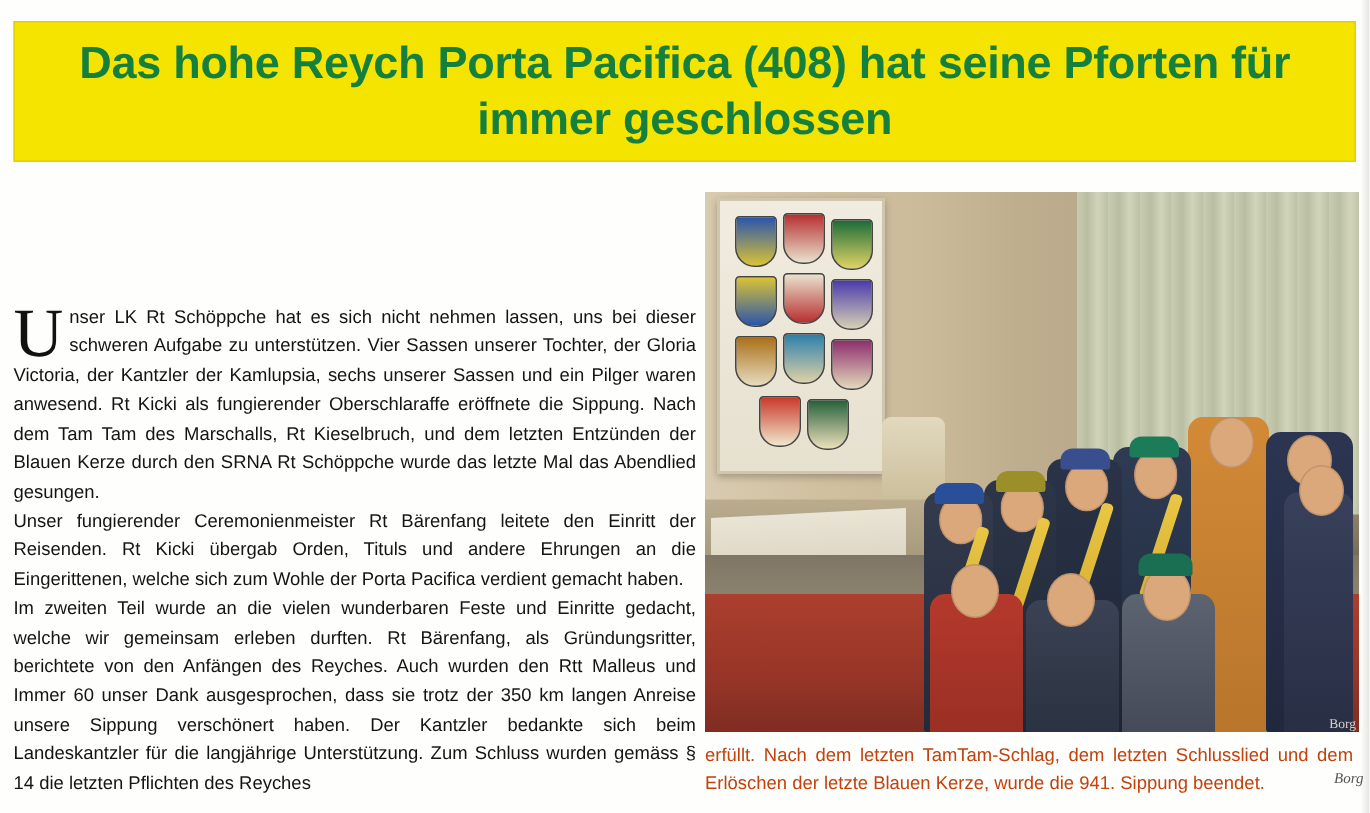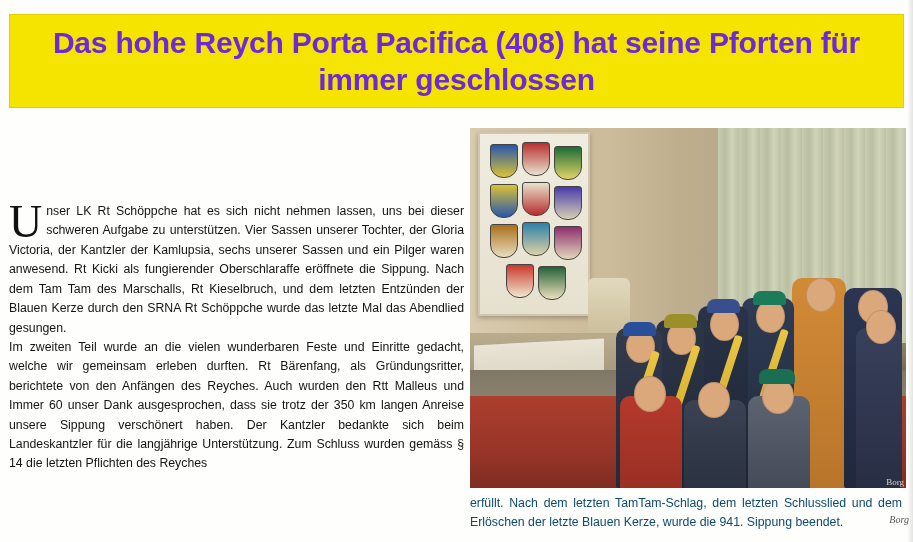--- a/index.html
+++ b/index.html
@@ -34,21 +34,21 @@
     display: flex;
     align-items: center;
     justify-content: center;
     text-align: center;
   }
   .headline-text {
     font-family: "Liberation Sans", sans-serif;
     font-weight: bold;
     font-size: 30px;
     line-height: 1.25;
-    color: #6d28d9;
+    color: #15803d;
     letter-spacing: -0.2px;
     padding: 0 14px;
   }
 
   
   .lead {
     position: absolute;
     left: 9px;
     top: 129px;
     width: 455px;
@@ -195,21 +195,21 @@
 
   
   .under-photo {
     position: absolute;
     left: 470px;
     top: 494px;
     width: 432px;
     font-family: "Liberation Sans", sans-serif;
     font-size: 12.3px;
     line-height: 1.58;
-    color: #0c4a6e;
+    color: #c2410c;
     text-align: justify;
   }
   .credit {
     position: absolute;
     right: 4px;
     top: 514px;
     font-family: "Liberation Serif", serif;
     font-style: italic;
     font-size: 10px;
     color: #555;
@@ -225,20 +225,21 @@
 
 <div class="page">
 
   <div class="headline-banner">
     <div class="headline-text">Das hohe Reych Porta Pacifica (408) hat seine Pforten für immer geschlossen</div>
   </div>
 
 
   <div class="body-col">
     <p><span class="dropcap">U</span><span>nser LK Rt Schöppche hat es sich nicht nehmen lassen, uns bei dieser schweren Aufgabe zu unterstützen. Vier Sassen unserer Tochter, der Gloria Victoria, der Kantzler der Kamlupsia, sechs unserer Sassen und ein Pilger waren anwesend. Rt Kicki als fungierender Oberschlaraffe eröffnete die Sippung. Nach dem Tam Tam des Marschalls, Rt Kieselbruch, und dem letzten Entzünden der Blauen Kerze durch den SRNA Rt Schöppche wurde das letzte Mal das Abendlied gesungen.</span></p>
+    <p>Unser fungierender Ceremonienmeister Rt Bärenfang leitete den Einritt der Reisenden. Rt Kicki übergab Orden, Tituls und andere Ehrungen an die Eingerittenen, welche sich zum Wohle der Porta Pacifica verdient gemacht haben.</p>
     <p>Im zweiten Teil wurde an die vielen wunderbaren Feste und Einritte gedacht, welche wir gemeinsam erleben durften. Rt Bärenfang, als Gründungsritter, berichtete von den Anfängen des Reyches. Auch wurden den Rtt Malleus und Immer 60 unser Dank ausgesprochen, dass sie trotz der 350 km langen Anreise unsere Sippung verschönert haben. Der Kantzler bedankte sich beim Landeskantzler für die langjährige Unterstützung. Zum Schluss wurden gemäss § 14 die letzten Pflichten des Reyches</p>
   </div>
 
   <div class="photo">
     <div class="photo-inner">
       <div class="wall"></div>
       <div class="curtain"></div>
 
       <div class="crest-banner">
         <div class="crest" style="left:10px;  top:10px;  background:linear-gradient(to bottom,#2b56a8,#d9c23c);"></div>

